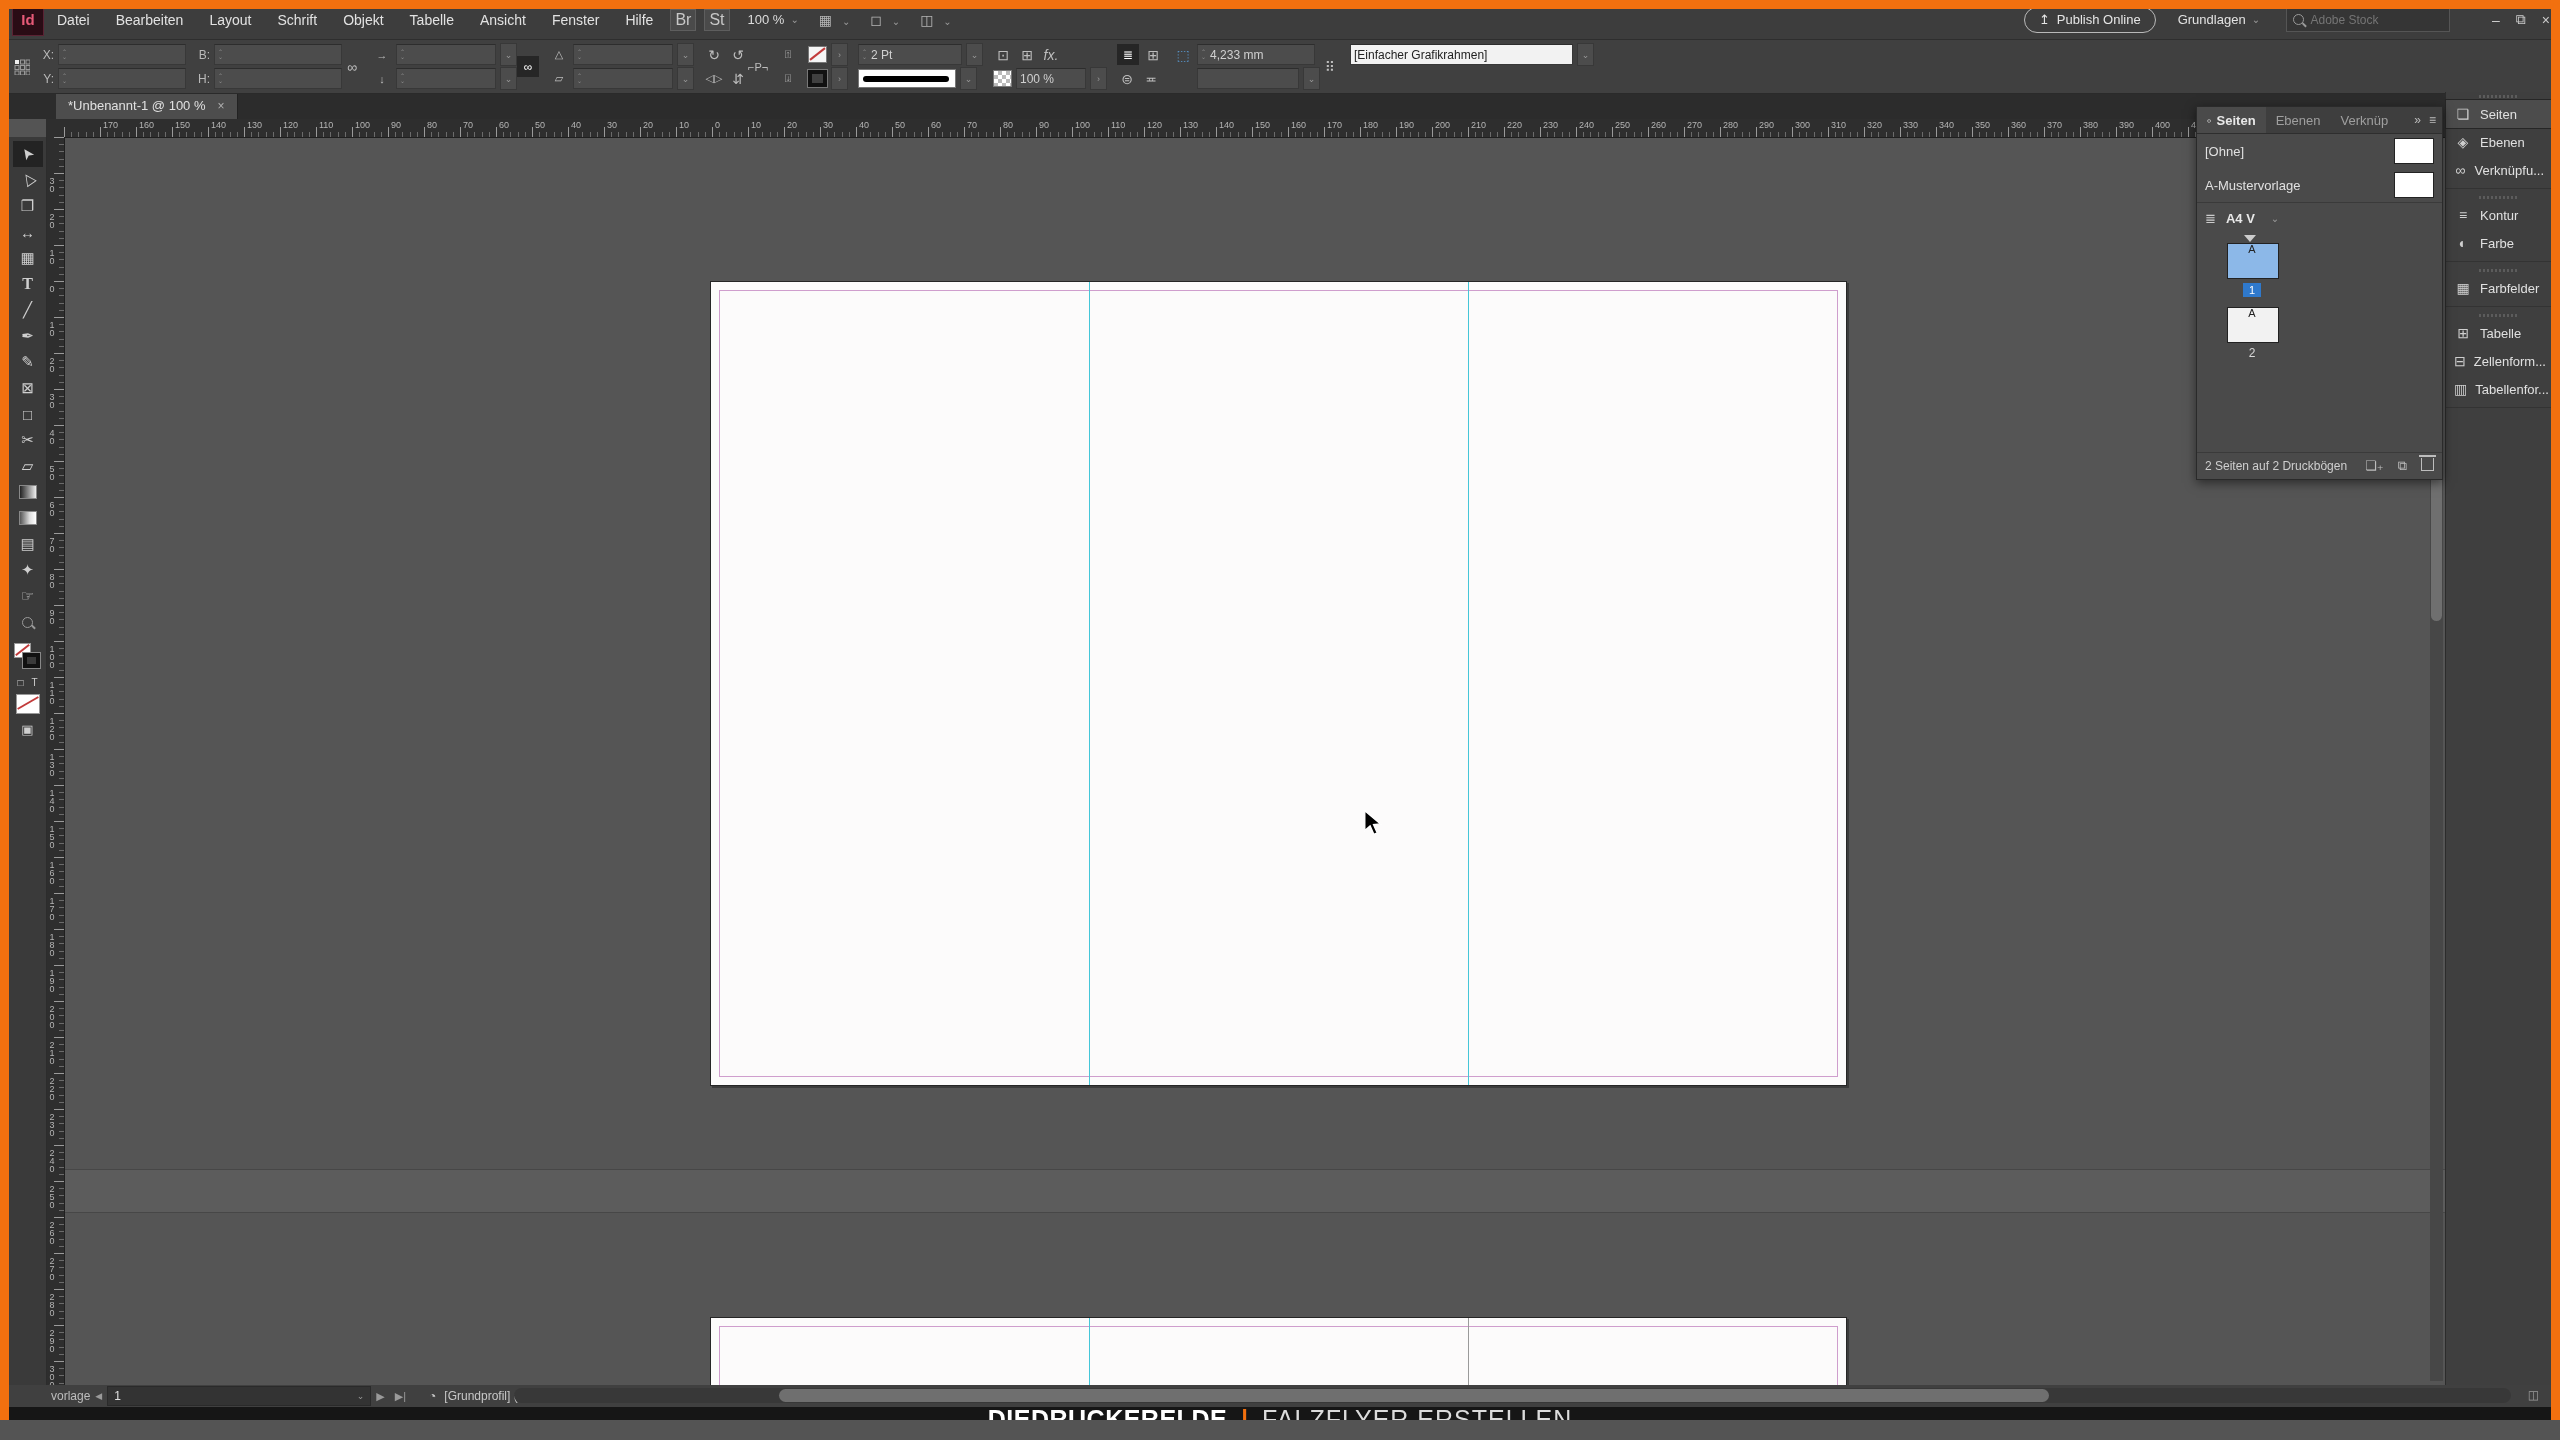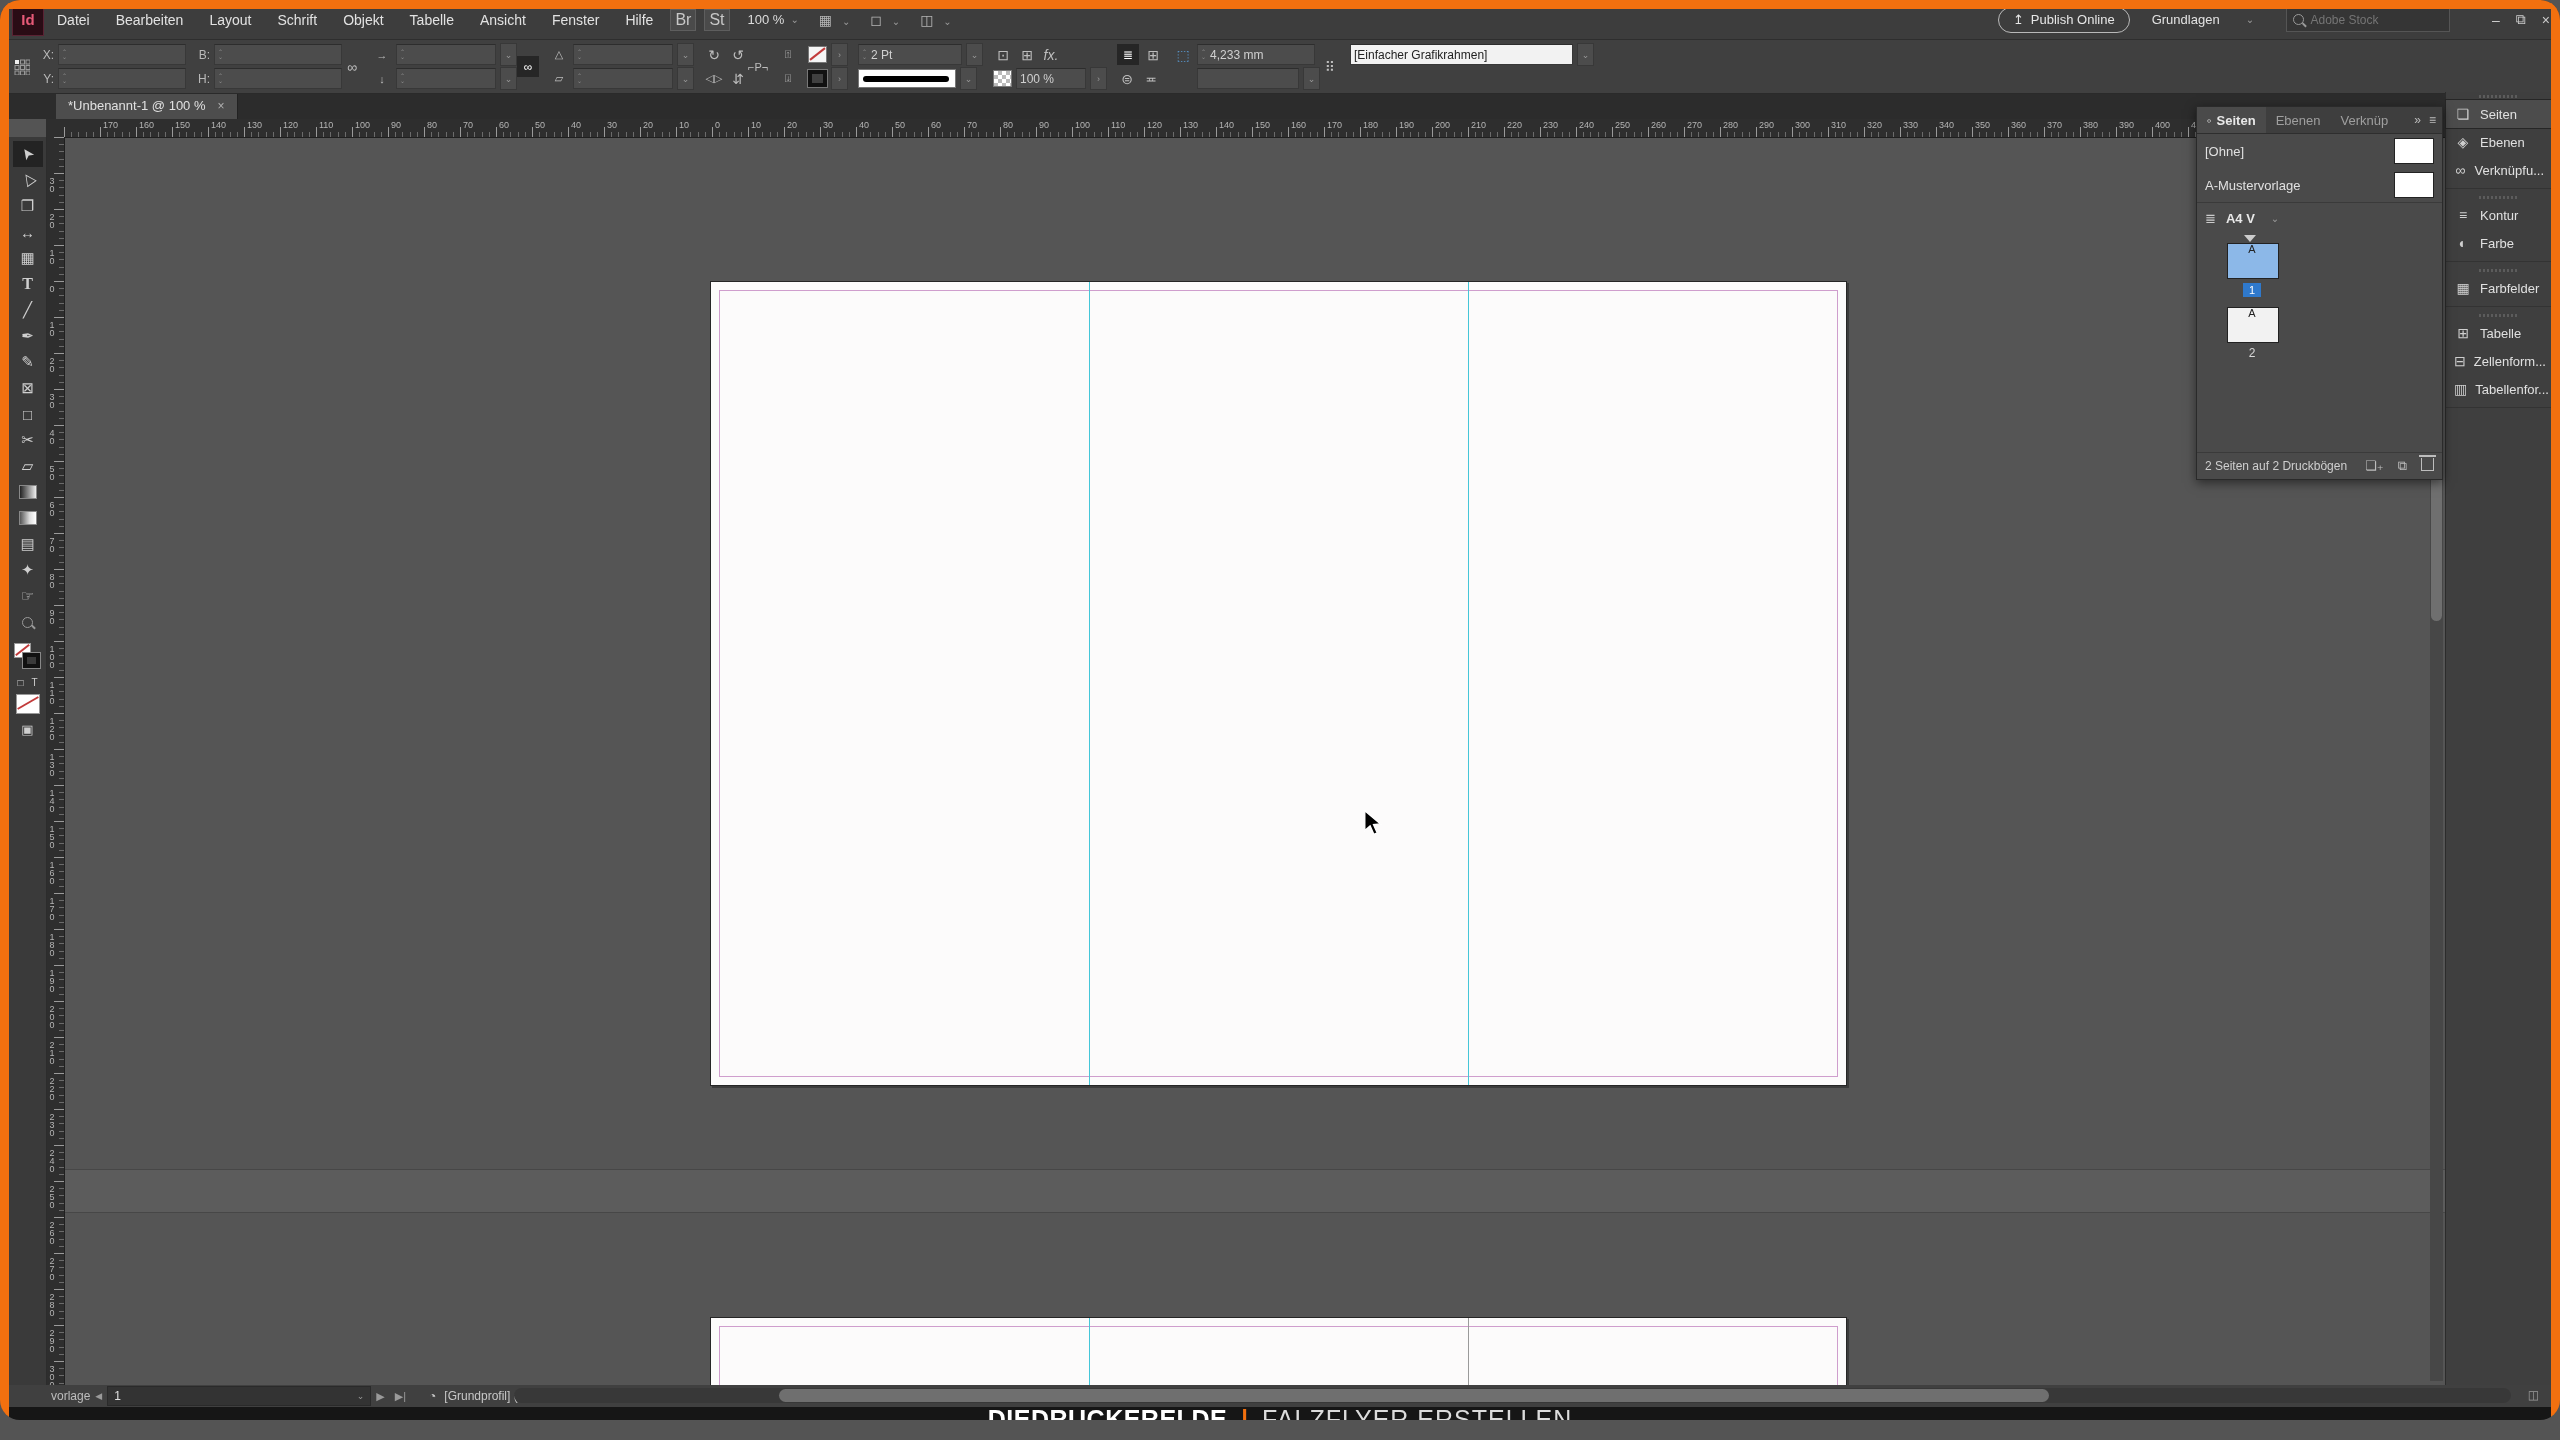--- a/index.html
+++ b/index.html
@@ -1,35 +1,35 @@
 <!DOCTYPE html>
 <html><head>
 <meta charset="utf-8">
 <style>
   html,body{margin:0;padding:0;}
   body{width:2560px;height:1440px;overflow:hidden;background:#545454;
        font-family:"Liberation Sans",sans-serif;color:#cccccc;
        -webkit-font-smoothing:antialiased;}
   .abs{position:absolute;}
-  #stage{position:relative;width:2560px;height:1420px;background:#545454;overflow:hidden;border-radius:20px;}
+  #stage{position:relative;width:2560px;height:1420px;background:#545454;overflow:hidden;}
 
   
   #menubar{left:0;top:0;width:2560px;height:39px;background:#3d3d3d;display:flex;align-items:center;z-index:3;}
   #logo{width:30px;height:30px;margin-left:12px;background:#2a0c15;color:#e75a78;font-weight:bold;
         font-size:15px;display:flex;align-items:center;justify-content:center;border:1px solid #5b2233;}
   .menu{padding:0 13px;font-size:14px;color:#e2e2e2;line-height:30px;cursor:default;}
   .badge{margin:0 4px;padding:1px 4px;background:#4a4a4a;border:1px solid #5e5e5e;font-size:16px;color:#c8c8c8;}
   .zoomlvl{margin-left:14px;font-size:13px;color:#ddd;}
   .chev{font-size:10px;color:#9a9a9a;margin:0 6px;}
   .tbico{font-size:14px;color:#b5b5b5;margin-left:14px;}
   #mb-right{margin-left:auto;display:flex;align-items:center;margin-right:10px;}
   #publish{display:flex;align-items:center;border:1px solid #b9b9b9;border-radius:13px;height:24px;
            padding:0 14px;font-size:13px;color:#e6e6e6;margin-right:22px;}
   #publish .up{margin-right:7px;font-size:13px;}
-  #workspace{font-size:13px;color:#e2e2e2;margin-right:26px;display:flex;align-items:center;gap:20px;}
+  #workspace{font-size:13px;color:#e2e2e2;margin-right:20px;display:flex;align-items:center;}
   #stocksearch{display:flex;align-items:center;width:150px;height:22px;background:#353535;
                border:1px solid #555;padding:0 6px;margin-right:26px;}
   #stocksearch input{background:transparent;border:none;outline:none;color:#9a9a9a;font-size:12px;width:110px;}
   .winbtn{font-size:14px;color:#cccccc;margin-left:16px;}
   .mag{width:9px;height:9px;border:1.5px solid #9a9a9a;border-radius:50%;position:relative;display:inline-block;}
   .mag::after{content:"";position:absolute;width:5px;height:1.5px;background:#9a9a9a;
               transform:rotate(45deg);right:-4px;bottom:-1px;}
 
   
   #controlbar{left:0;top:39px;width:2560px;height:53px;background:#404040;border-top:1px solid #2e2e2e;

